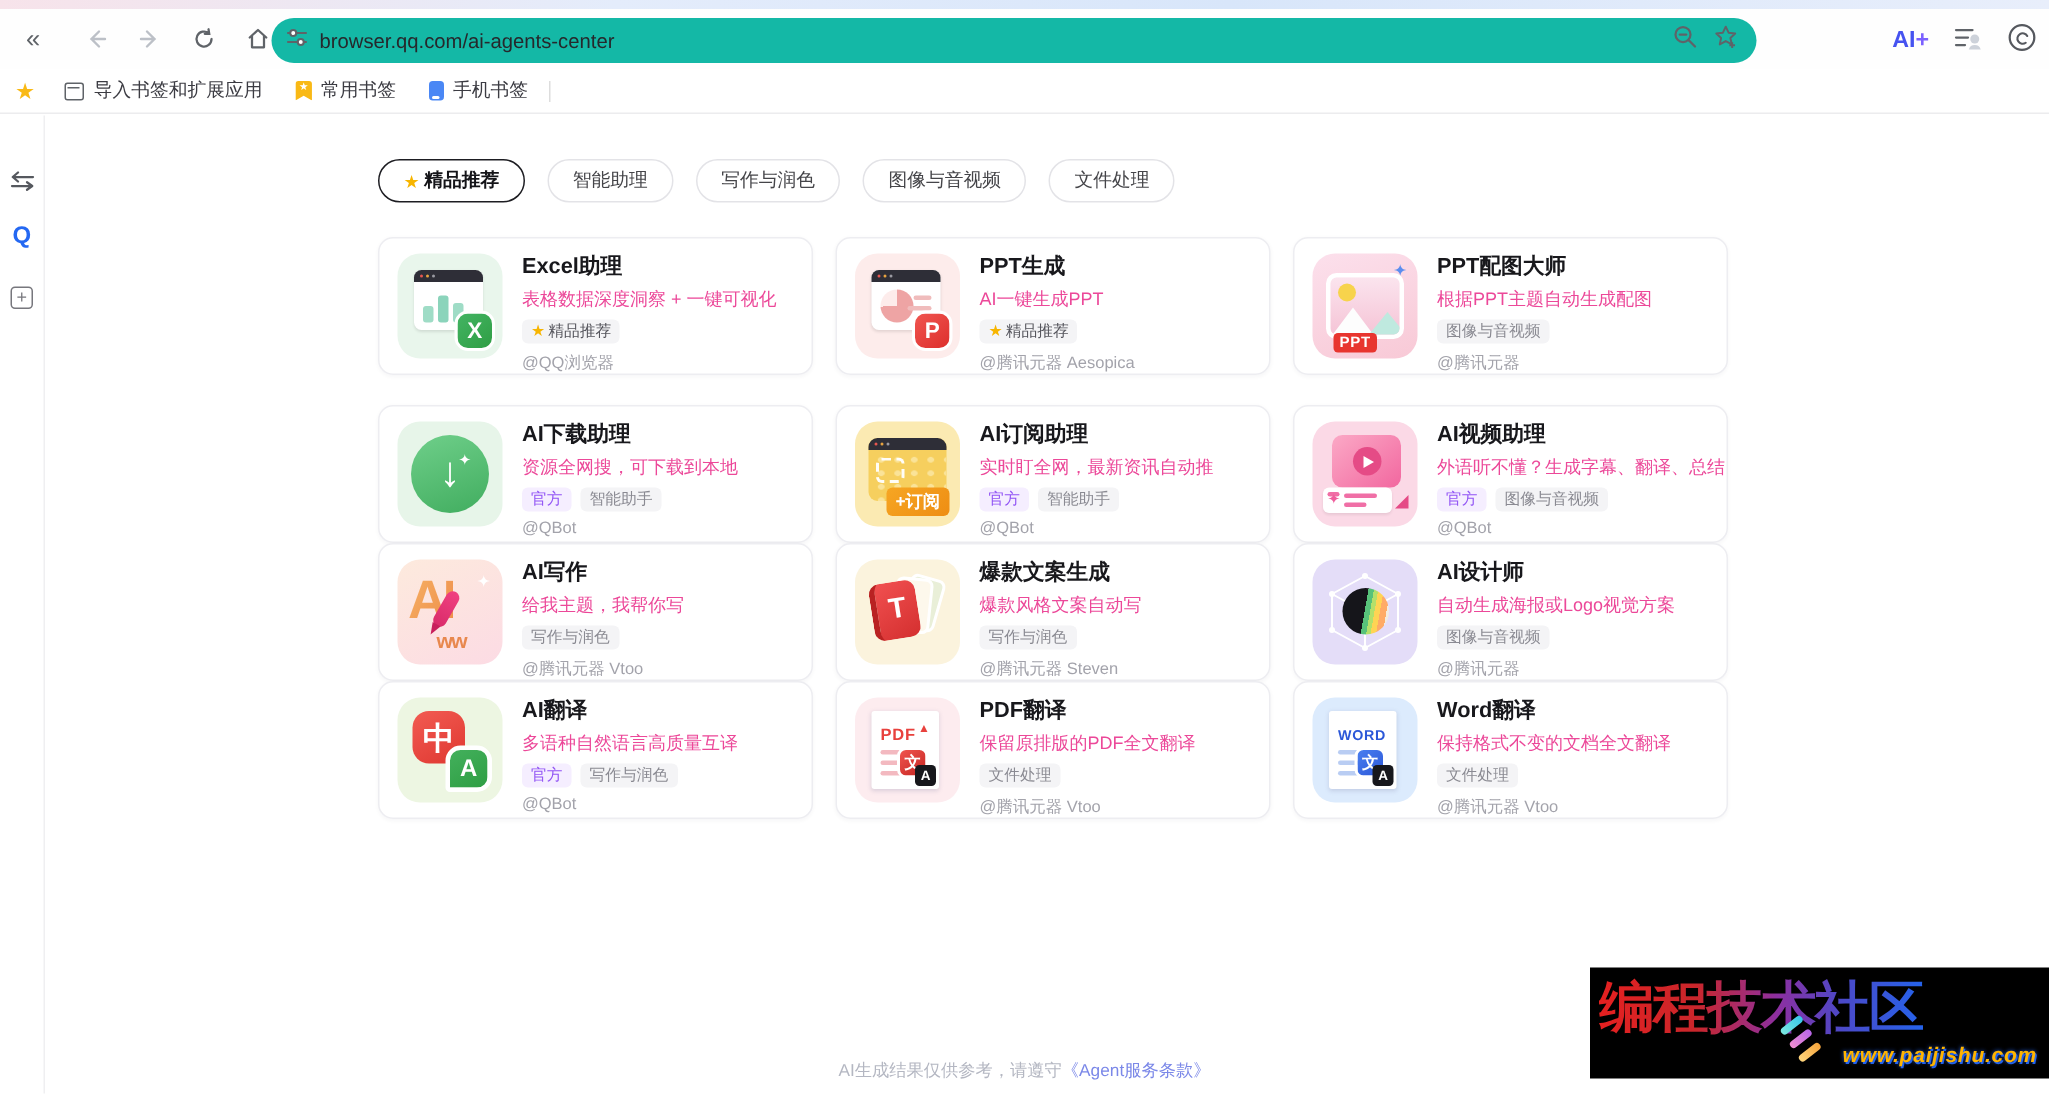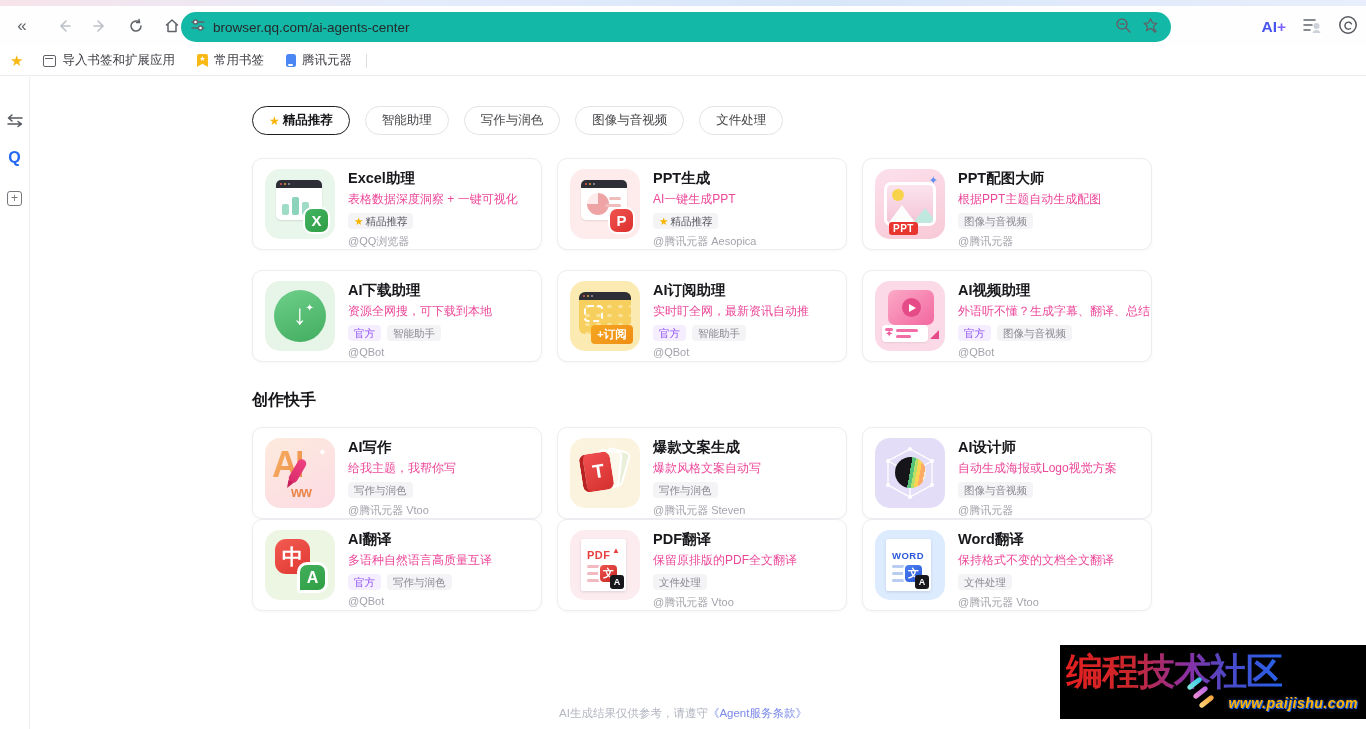--- a/index.html
+++ b/index.html
@@ -264,21 +264,21 @@
     <span>导入书签和扩展应用</span>
   </div>
   <div class="bm-item" style="margin-left:6px">
     <span class="bm-ribbon">
         <span>★</span>
       </span>
     <span>常用书签</span>
   </div>
   <div class="bm-item" style="margin-left:6px">
     <span class="bm-phone"></span>
-    <span>腾讯元器</span>
+    <span>手机书签</span>
   </div>
   <span class="bm-sep"></span>
 </div>
 
 <div class="sidebar">
   <div class="sb-icon sb-swap">
     <svg width="18" height="14" viewBox="0 0 18 14">
         <g stroke="#55585e" stroke-width="1.5" fill="none" stroke-linecap="round" stroke-linejoin="round">
           <path d="M16 4 H3 M6 1 L2.5 4 L6 7"></path>
           <path d="M2 10 H15 M12 7.5 L15.5 10 L12 12.5"></path>
@@ -436,21 +436,20 @@
         <div class="cdesc">外语听不懂？生成字幕、翻译、总结</div>
         <div class="cbadges">
           <span class="pill official">官方</span>
           <span class="pill">图像与音视频</span>
         </div>
         <div class="cauthor">@QBot</div>
       </div>
     </div>
   </div>
 
-  <div class="sec-h">创作快手</div>
 
   <div class="row">
     <div class="card">
       <div class="ic ic-writing">
         <div class="ai-letters">AI</div>
         <div class="pen"></div>
         <div class="squig">ww</div>
         <span class="spark" style="right:8px;top:8px;color:#fff">✦</span>
       </div>
       <div class="cbody">

